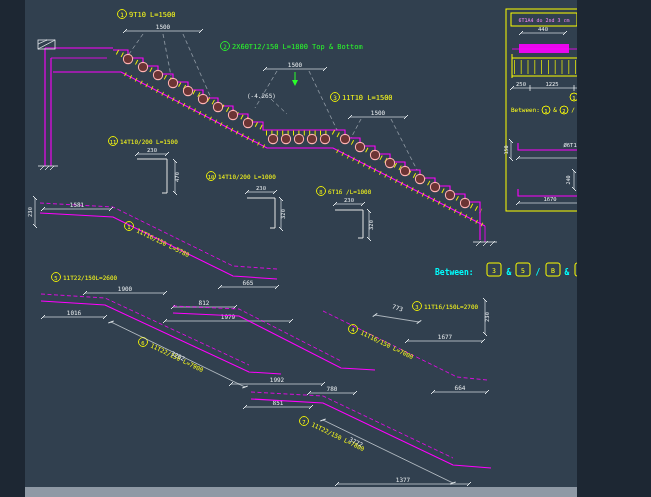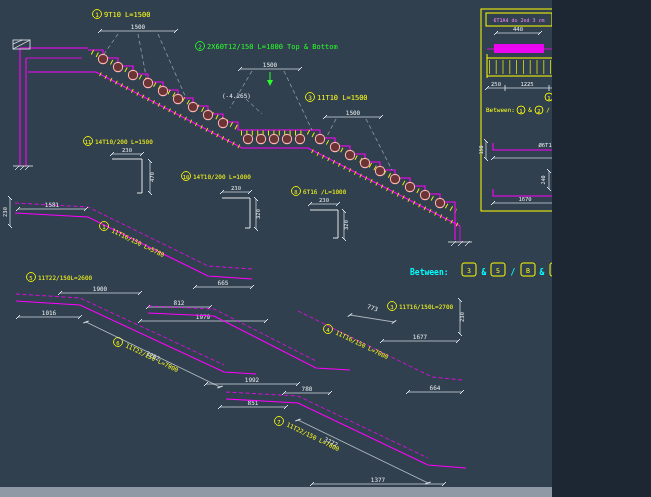--- a/index.html
+++ b/index.html
@@ -1,17 +1,17 @@
 <!DOCTYPE html>
 <html><head>
 <meta charset="utf-8">
 <style>
   html,body{margin:0;padding:0;background:#1d2733;}
   .wrap{position:relative;width:552px;height:497px;background:#31404f;overflow:hidden;
-        font-family:"DejaVu Sans Mono",monospace;}
+        font-family:"DejaVu Sans Mono",monospace;margin-left:25px;}
   svg{display:block}
   text{font-family:"DejaVu Sans Mono",monospace;}
   .tw{fill:#e8ecef}.ty{fill:#ffff1a}.tg{fill:#2aff2a}.tc{fill:#00ffff}.tm{fill:#ff8aff}
   .s5{font-size:5px}.s55{font-size:5.5px}.s6{font-size:6px}.s65{font-size:6.5px}
   .s7{font-size:7px}.s8{font-size:8px;font-weight:bold}
   .am{text-anchor:middle}
   .lm{stroke:#ff00ff;stroke-width:1.1;fill:none}
   .lm2{stroke:#ff00ff;stroke-width:0.8;fill:none}
   .lmd{stroke:#ff00ff;stroke-width:0.8;fill:none;stroke-dasharray:4 2.5}
   .ly{stroke:#ffff00;stroke-width:1;fill:none}

